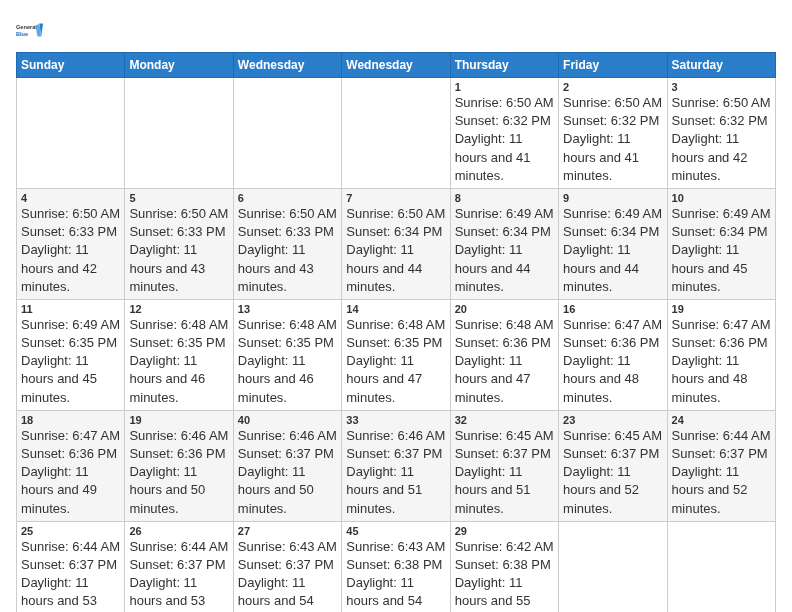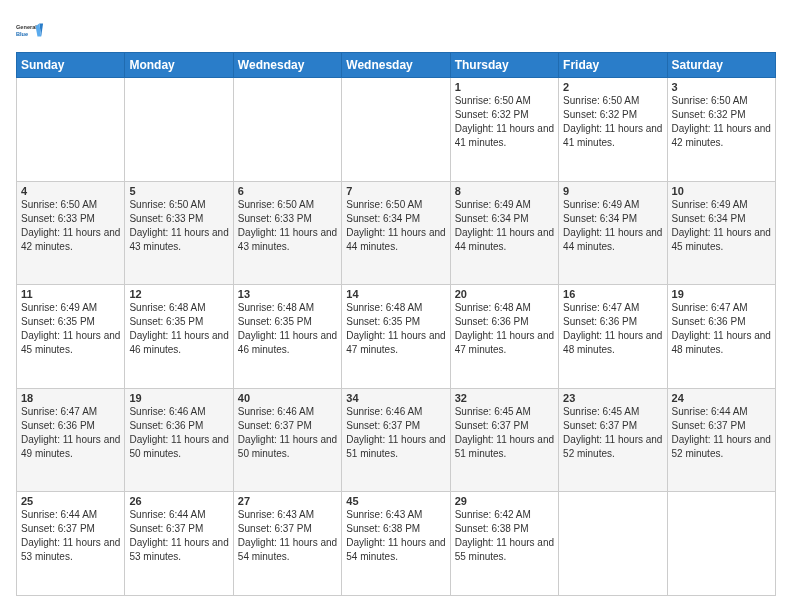--- a/index.html
+++ b/index.html
@@ -70,21 +70,21 @@
       height: 82px;
     }
     .day-num {
       font-size: 11px;
       font-weight: bold;
       color: #333;
       display: block;
       margin-bottom: 1px;
     }
     .day-info {
-      font-size: 10px;
+      font-size: 13px;
       color: #333;
       line-height: 1.4;
     }
     .empty-cell {
       background: #f9f9f9;
     }
     tr:nth-child(odd) td { background: #fff; }
     tr:nth-child(even) td { background: #f5f5f5; }
     .calendar thead tr th { background: #2a7dc9; margin-top: 20px; }
   </style>
@@ -245,21 +245,21 @@
 Sunset: 6:36 PM
 Daylight: 11 hours and 50 minutes.</div>
           </td>
           <td>
             <span class="day-num">40</span>
             <div class="day-info" style="white-space: pre-line;">Sunrise: 6:46 AM
 Sunset: 6:37 PM
 Daylight: 11 hours and 50 minutes.</div>
           </td>
           <td>
-            <span class="day-num">34</span>
+            <span class="day-num">33</span>
             <div class="day-info" style="white-space: pre-line;">Sunrise: 6:46 AM
 Sunset: 6:37 PM
 Daylight: 11 hours and 51 minutes.</div>
           </td>
           <td>
             <span class="day-num">32</span>
             <div class="day-info" style="white-space: pre-line;">Sunrise: 6:45 AM
 Sunset: 6:37 PM
 Daylight: 11 hours and 51 minutes.</div>
           </td>

